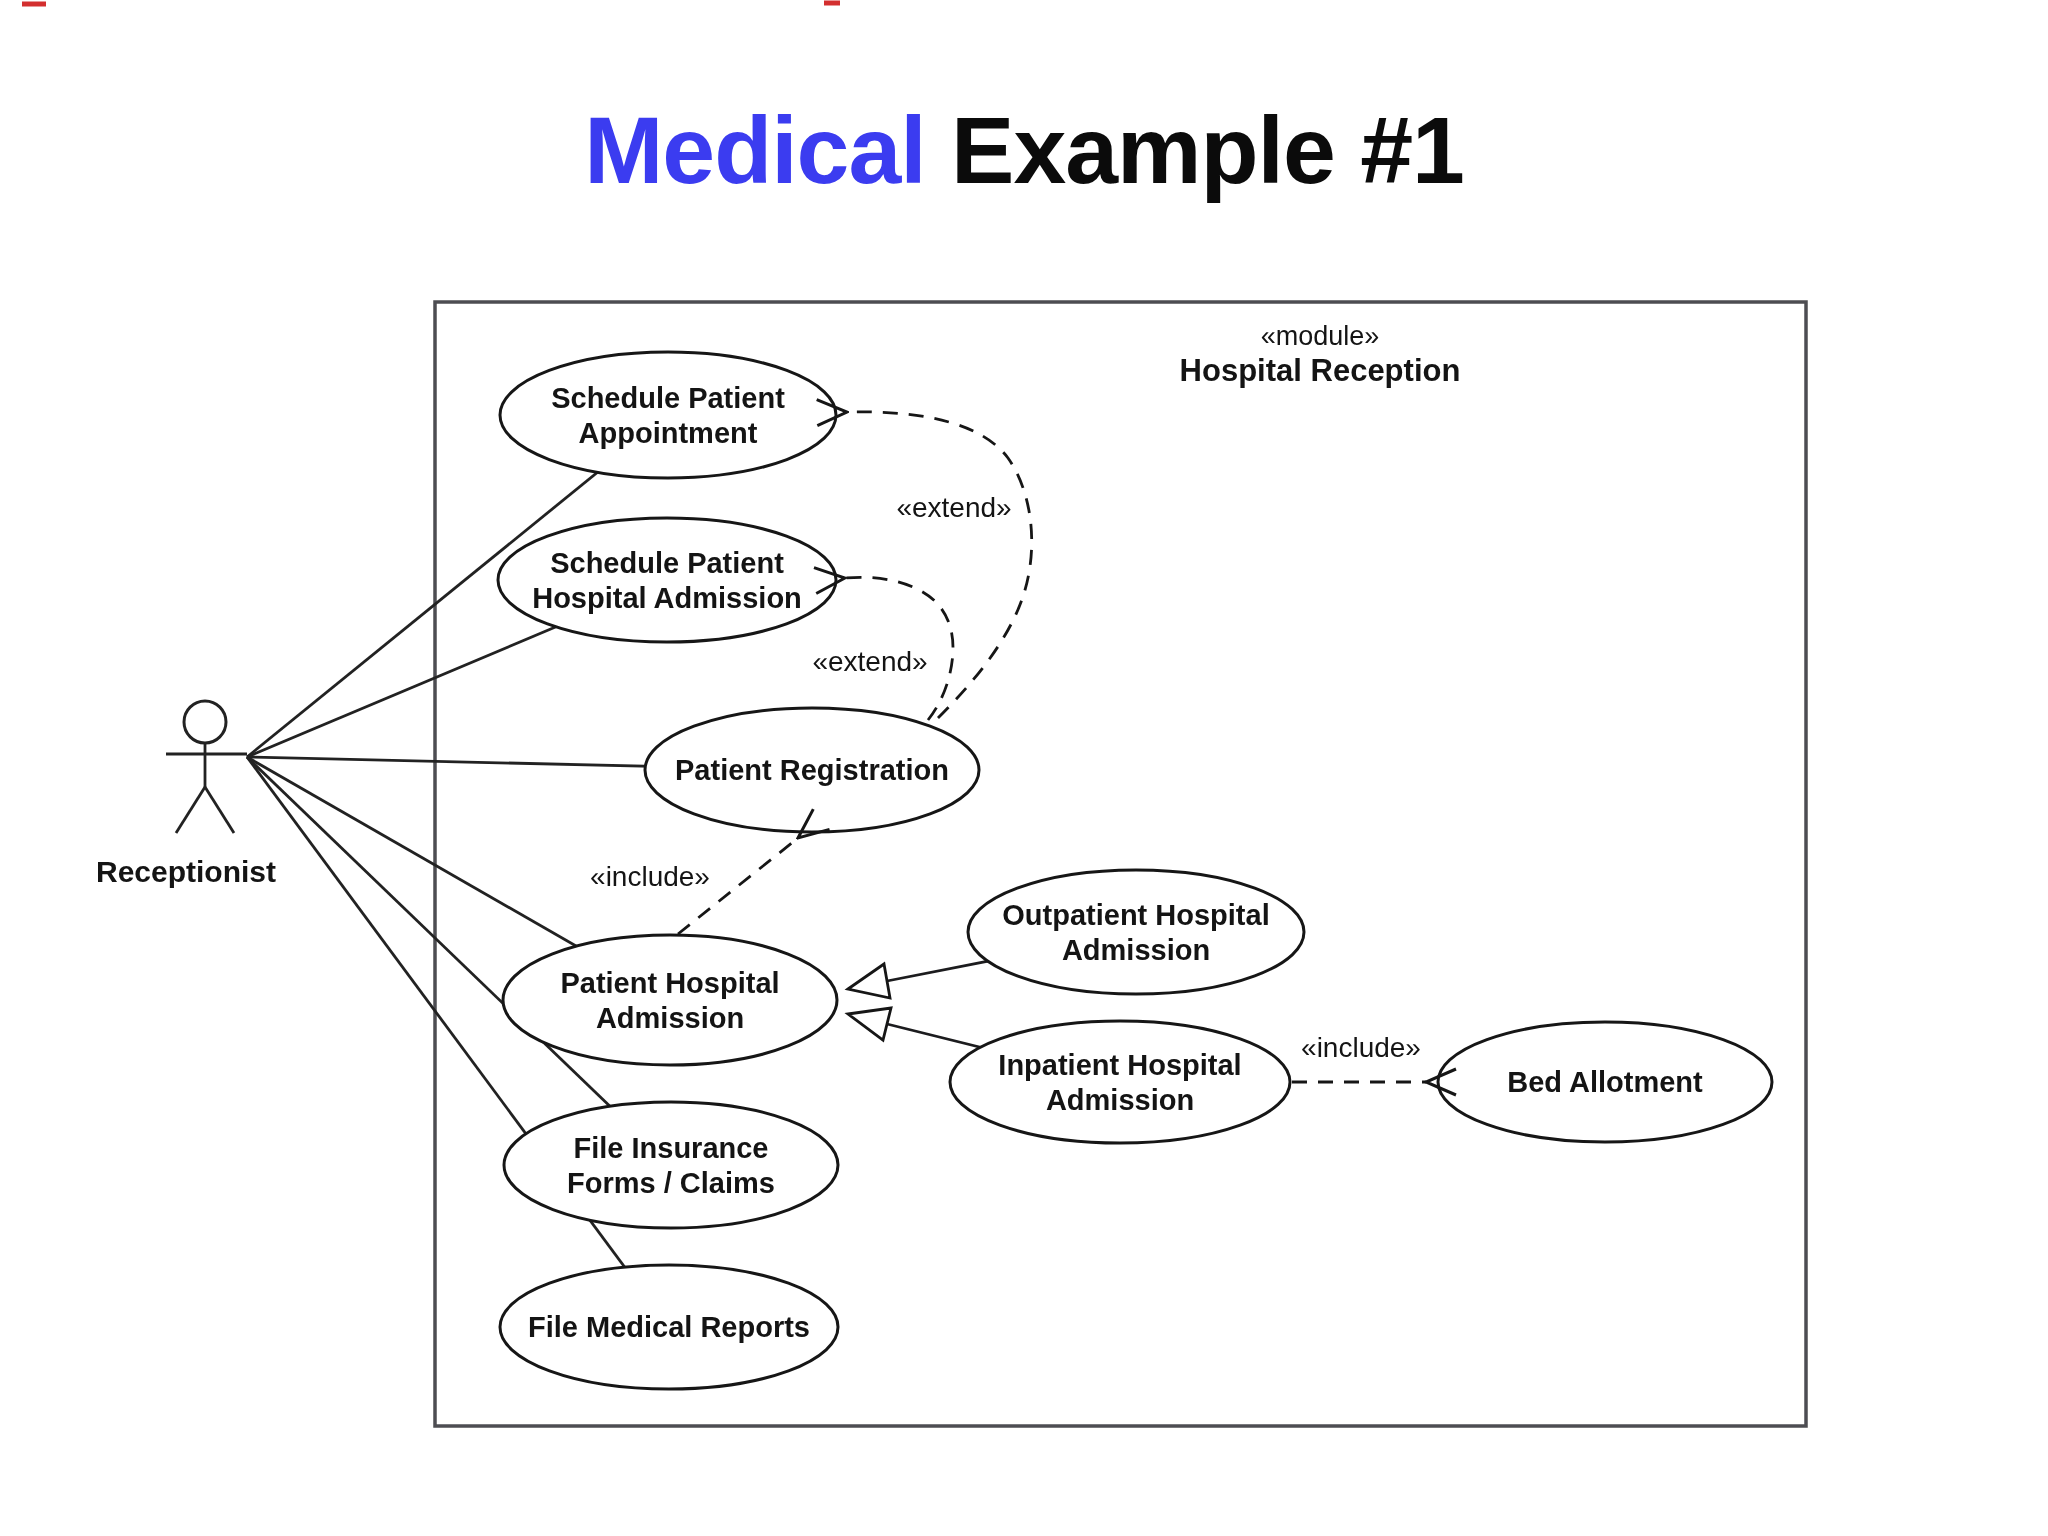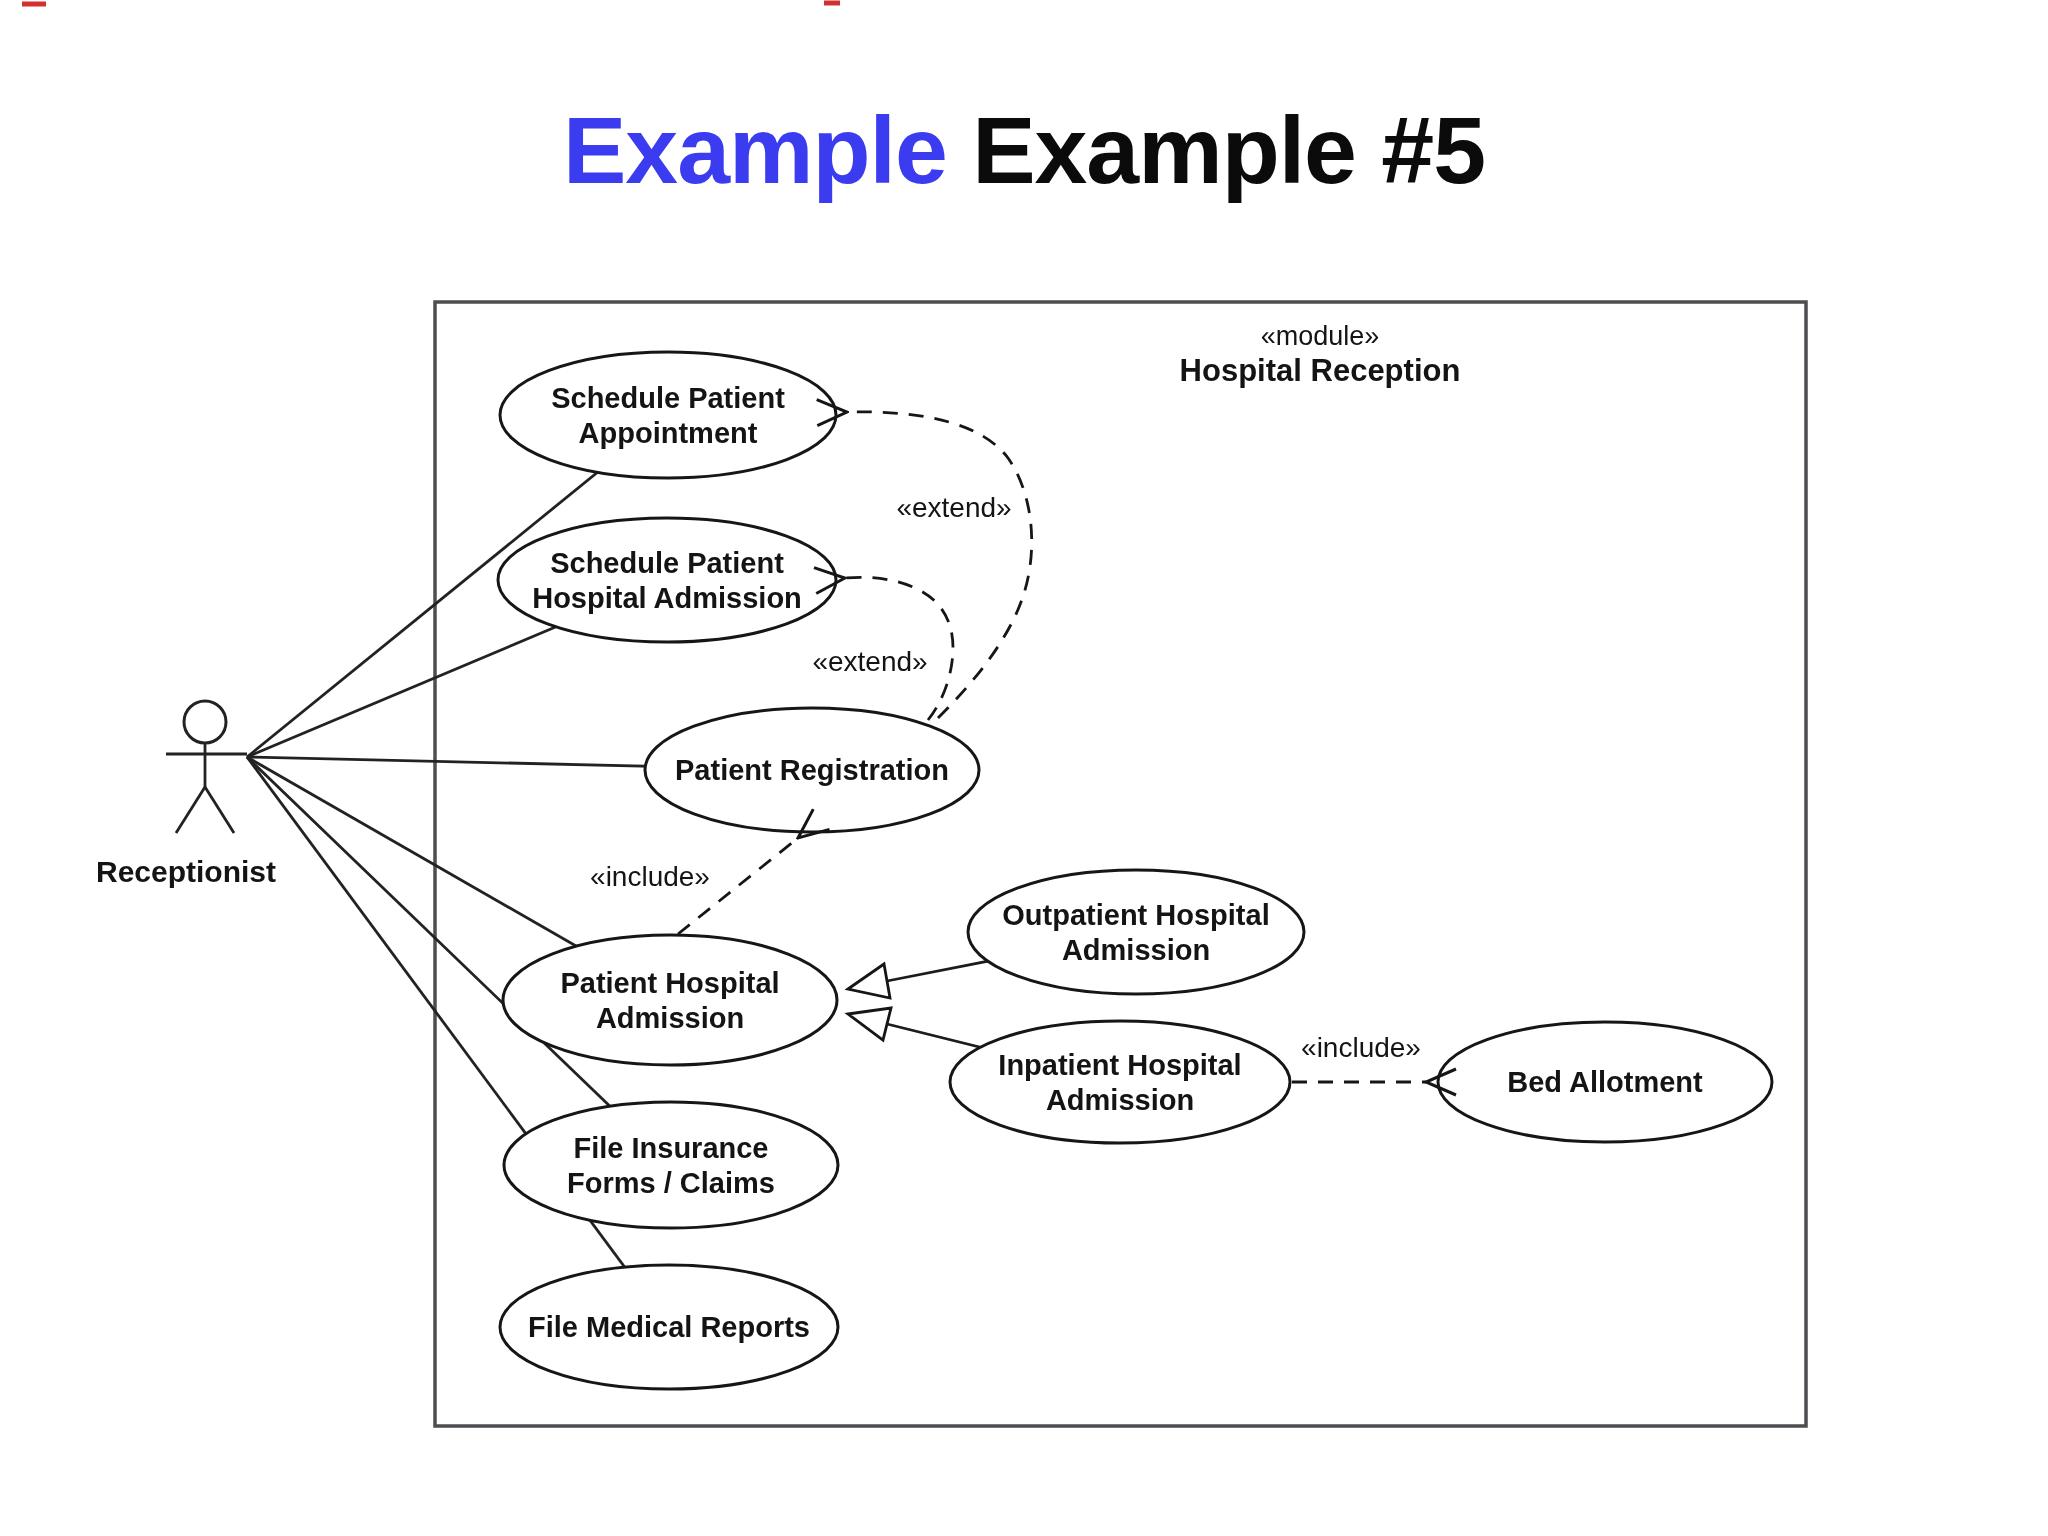--- a/index.html
+++ b/index.html
@@ -31,21 +31,21 @@
   .gen-line   { stroke:#1c1c1e; stroke-width:2.8; fill:none; }
   .gen-tri    { fill:#ffffff; stroke:#161616; stroke-width:2.8; }
   .dashed     { stroke:#161616; stroke-width:2.8; fill:none; stroke-dasharray:15 11; }
   .boundary   { fill:none; stroke:#4d4d52; stroke-width:3.5; }
   .actor-line { stroke:#222222; stroke-width:2.8; fill:none; }
   .artifact   { stroke:#d32f2f; stroke-width:5; }
 </style>
 </head>
 <body>
 
-<div class="title"><span class="hl" style="color: rgb(59, 60, 240);">Example</span><span style="color: rgb(11, 11, 11);"> Example #5</span></div>
+<div class="title"><span class="hl" style="color: rgb(59, 60, 240);">Medical</span><span style="color: rgb(11, 11, 11);"> Example #1</span></div>
 
 <svg class="diagram" width="2048" height="1536" viewBox="0 0 2048 1536" xmlns="http://www.w3.org/2000/svg">
 
   <line class="artifact" x1="22" y1="4" x2="46" y2="4"></line>
   <line class="artifact" x1="824" y1="3" x2="840" y2="3"></line>
 
   <rect class="boundary" x="435" y="302" width="1371" height="1124"></rect>
 
   <g>
     <line class="actor-line" x1="247" y1="757" x2="668" y2="415"></line>

